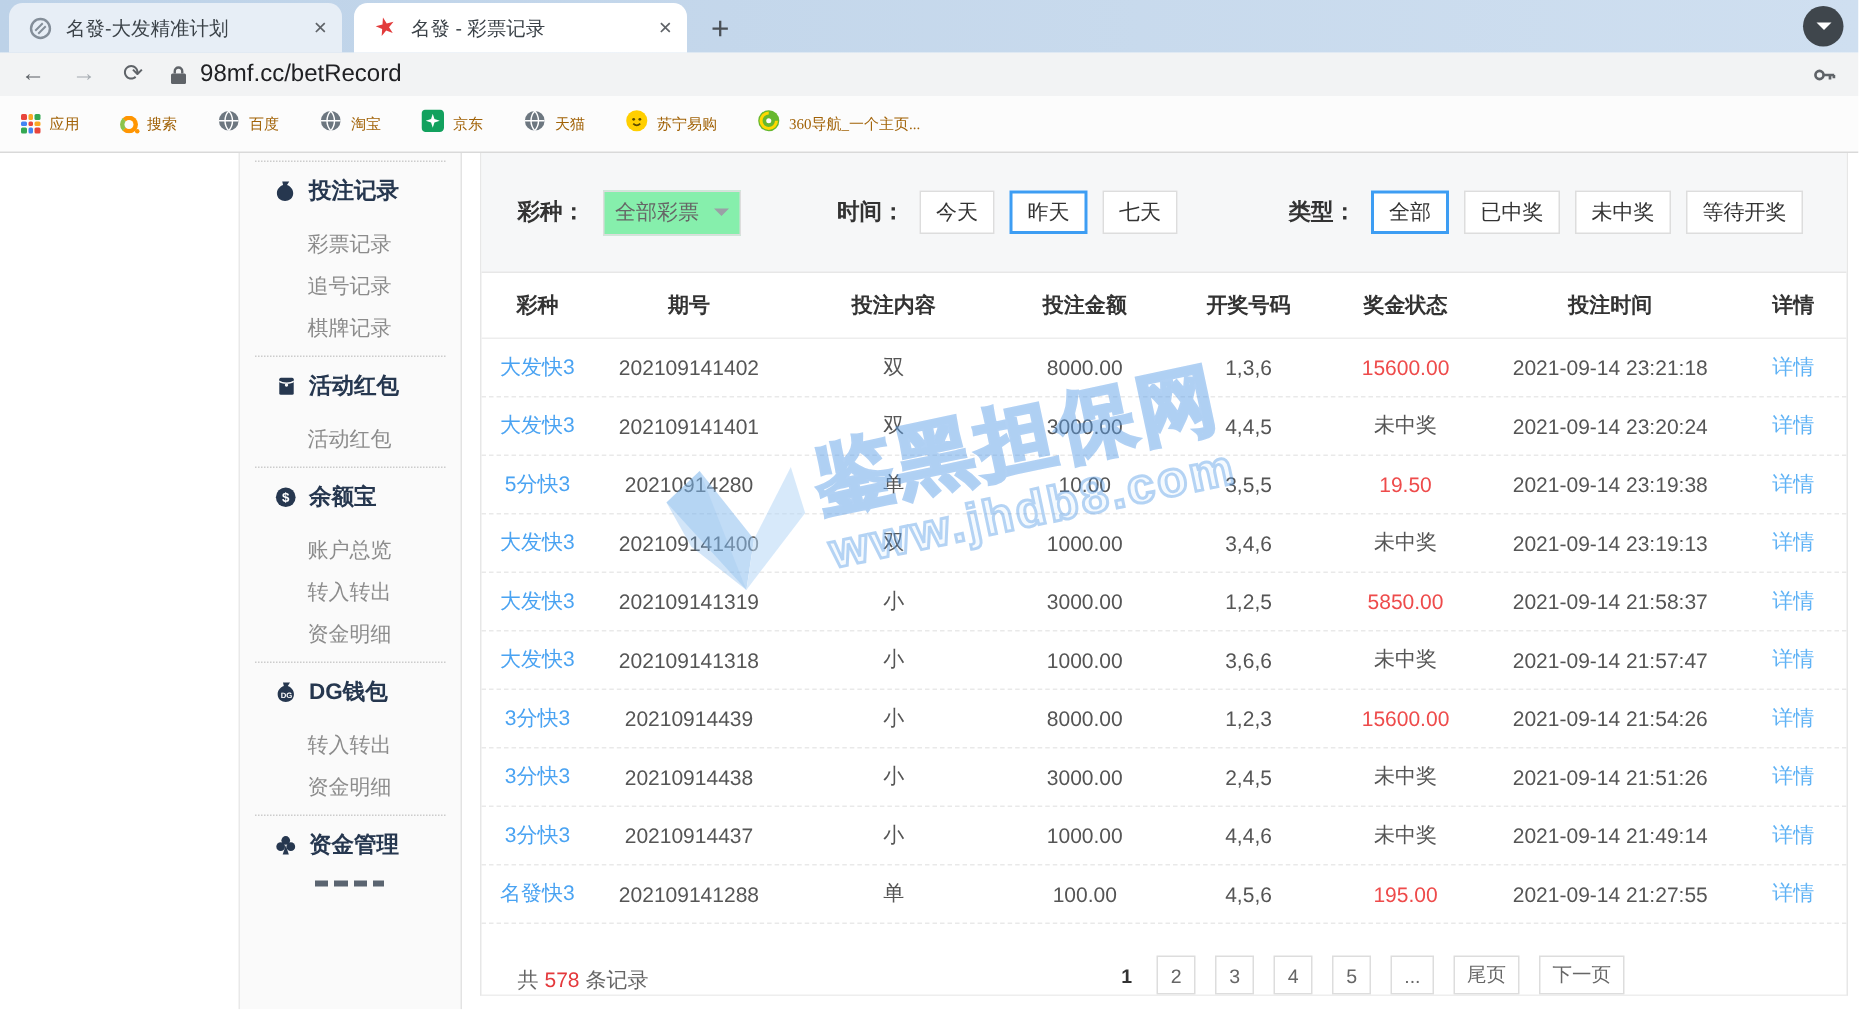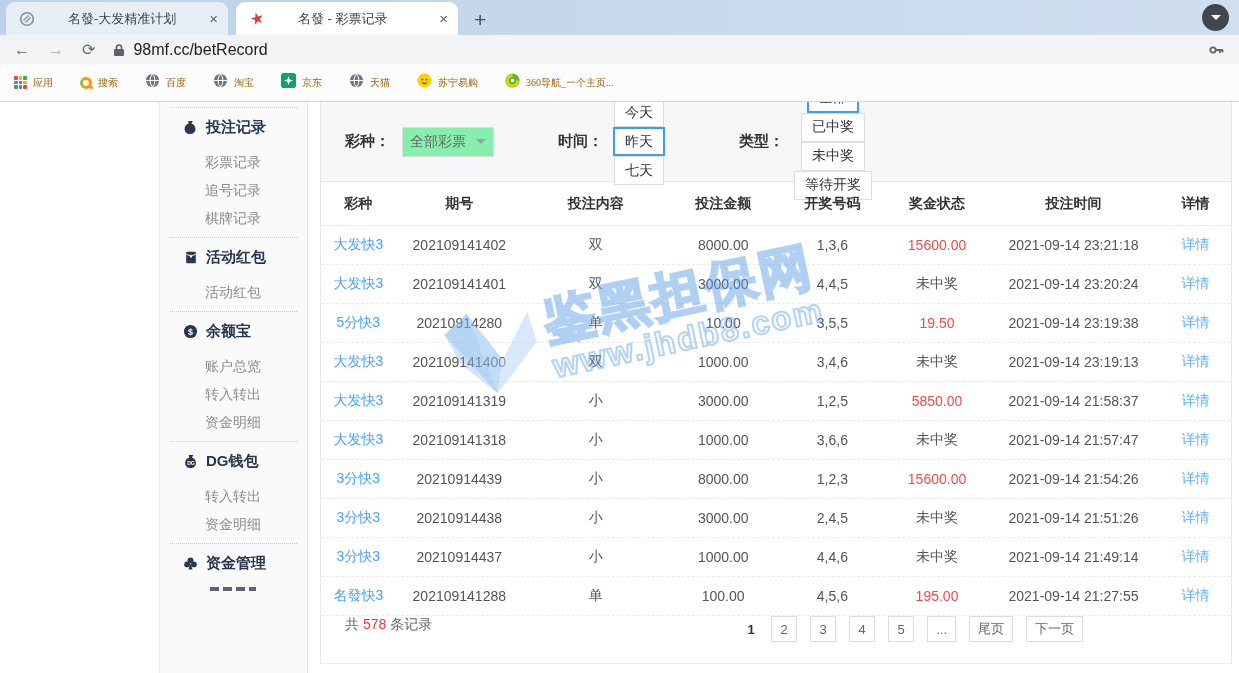--- a/index.html
+++ b/index.html
@@ -1,21 +1,21 @@
 <!DOCTYPE html>
 <html><head>
 <meta charset="utf-8">
 <style>
   * { margin:0; padding:0; box-sizing:border-box; }
   html,body { width:1239px; height:673px; overflow:hidden; }
   body { font-family:"Liberation Sans","DejaVu Sans",sans-serif; background:#fff; position:relative; }
 
   
   .tabbar { height:35px; background:linear-gradient(90deg,#bdd2e8,#cfdff0); display:flex; align-items:flex-end; position:relative; }
-  .tab { height:33px; display:flex; align-items:center; padding:0 10px 0 12px; border-radius:9px 9px 0 0; width:222px;gap:24px; }
+  .tab { height:33px; display:flex; align-items:center; padding:0 10px 0 12px; border-radius:9px 9px 0 0; width:222px; }
   .tab.inactive { background:#e7eef6; margin-left:6px; }
   .tab.active { background:#ffffff; margin-left:8px; }
   .tab-fav { width:18px; height:18px; display:flex; align-items:center; justify-content:center; flex:none; }
   .tab-title { flex:1; font-size:13px; color:#3b4248; white-space:nowrap; overflow:hidden; margin-left:8px; }
   .tab-close { color:#5f6368; font-size:15px; margin-left:8px; cursor:default; }
   .star-fav { color:#e23b3b; font-size:16px; display:inline-block; transform:rotate(-14deg); line-height:1; }
   .newtab { font-size:21px; color:#4a5056; margin:0 0 5px 16px; line-height:1; }
   .boss { position:absolute; right:10px; top:4px; width:27px; height:27px; border-radius:50%; background:#3f464c; display:flex; align-items:center; justify-content:center; }
   .boss:after { content:""; border:5px solid transparent; border-top-color:#fff; margin-top:5px; }
 
@@ -44,34 +44,34 @@
   .sb-items { margin-top:7px; }
   .sb-div { border-top:1px dotted #ccc; margin:5px 10px; height:0; }
   .sb-clip { width:46px; height:4px; margin:10px 0 0 50px; background:repeating-linear-gradient(90deg,#5a6470 0 9px,transparent 9px 13px); }
 
   
   .card { position:absolute; left:320px; top:0; width:912px; background:#fff; border-left:1px solid #e7e7e7; border-right:1px solid #e7e7e7; border-bottom:1px solid #eee; }
   .filter-bar { height:80px; background:#f6f7f8; border-bottom:1px solid #e7e7e7; display:flex; align-items:center; padding-left:24px; }
   .f-label { font-weight:bold; font-size:15px; color:#333; white-space:nowrap; }
   .f-select { width:92px; height:30px; margin-left:12px; background:#86efac; border:1px solid #ddd; display:flex; align-items:center; justify-content:center; font-size:14px; color:#666; cursor:pointer; }
   .f-select .caret { margin-left:10px; border:5px solid transparent; border-top-color:#9aa0a6; margin-top:5px; }
-  .f-group { display:flex; align-items:center;flex-direction:column; }
+  .f-group { display:flex; align-items:center; }
   .f-btn { min-width:40px; height:29px; padding:0 10px; margin-left:10px; background:#fff; border:1px solid #ddd; font-size:14px; color:#333; display:flex; align-items:center; justify-content:center; cursor:pointer; white-space:nowrap; }
   .f-btn.sel { border:2px solid #3d9df3; }
   .mg64 { margin-left:64px; } .mg74 { margin-left:74px; }
 
   .t-row { display:flex; align-items:center; height:39px; border-bottom:1px dashed #e9e9e9; font-size:14px; color:#555; }
   .t-head { height:44px; font-weight:bold; color:#333; border-bottom:1px solid #ededed; font-size:14px; }
   .tc { text-align:center; overflow:hidden; white-space:nowrap; }
   .c1{width:8.2%;} .c2{width:14%;} .c3{width:16%;} .c4{width:12%;} .c5{width:12%;} .c6{width:11%;} .c7{width:19%;} .c8{width:7.8%;}
   .lot { color:#4aa3f2; }
   .win { color:#ee4b4b; }
   .det { color:#5fb2f5; cursor:pointer; }
 
-  .pager { height:47px; display:flex; align-items:flex-start; padding:0 148px 0 24px; font-size:14px; color:#666; }
+  .pager { height:47px; display:flex; align-items:flex-end; padding:0 148px 0 24px; font-size:14px; color:#666; }
   .pager .cnt { color:#e4393c; margin:0 4px; }
   .pages { margin-left:auto; display:flex; align-items:center; }
   .pg { min-width:26px; height:26px; padding:0 8px; margin-left:13px; border:1px solid #ddd; background:#fff; display:flex; align-items:center; justify-content:center; font-size:13px; color:#666; cursor:pointer; white-space:nowrap; }
   .pg.cur { border:none; background:transparent; font-weight:bold; color:#333; min-width:14px; padding:0; cursor:default; }
 
   
   .wm { position:absolute; left:440px; top:160px; transform:rotate(-12deg); display:flex; align-items:center; pointer-events:none; opacity:.55; z-index:6; }
   .wm-txt { margin-left:6px; }
   .wm-t1 { font-size:52px; font-weight:bold; letter-spacing:3px; color:rgba(140,195,245,.18); -webkit-text-stroke:2.5px rgba(88,156,230,.85); line-height:1.05; }
   .wm-t2 { font-size:33px; font-weight:bold; letter-spacing:2px; color:rgba(140,195,245,.15); -webkit-text-stroke:2px rgba(88,156,230,.8); }

